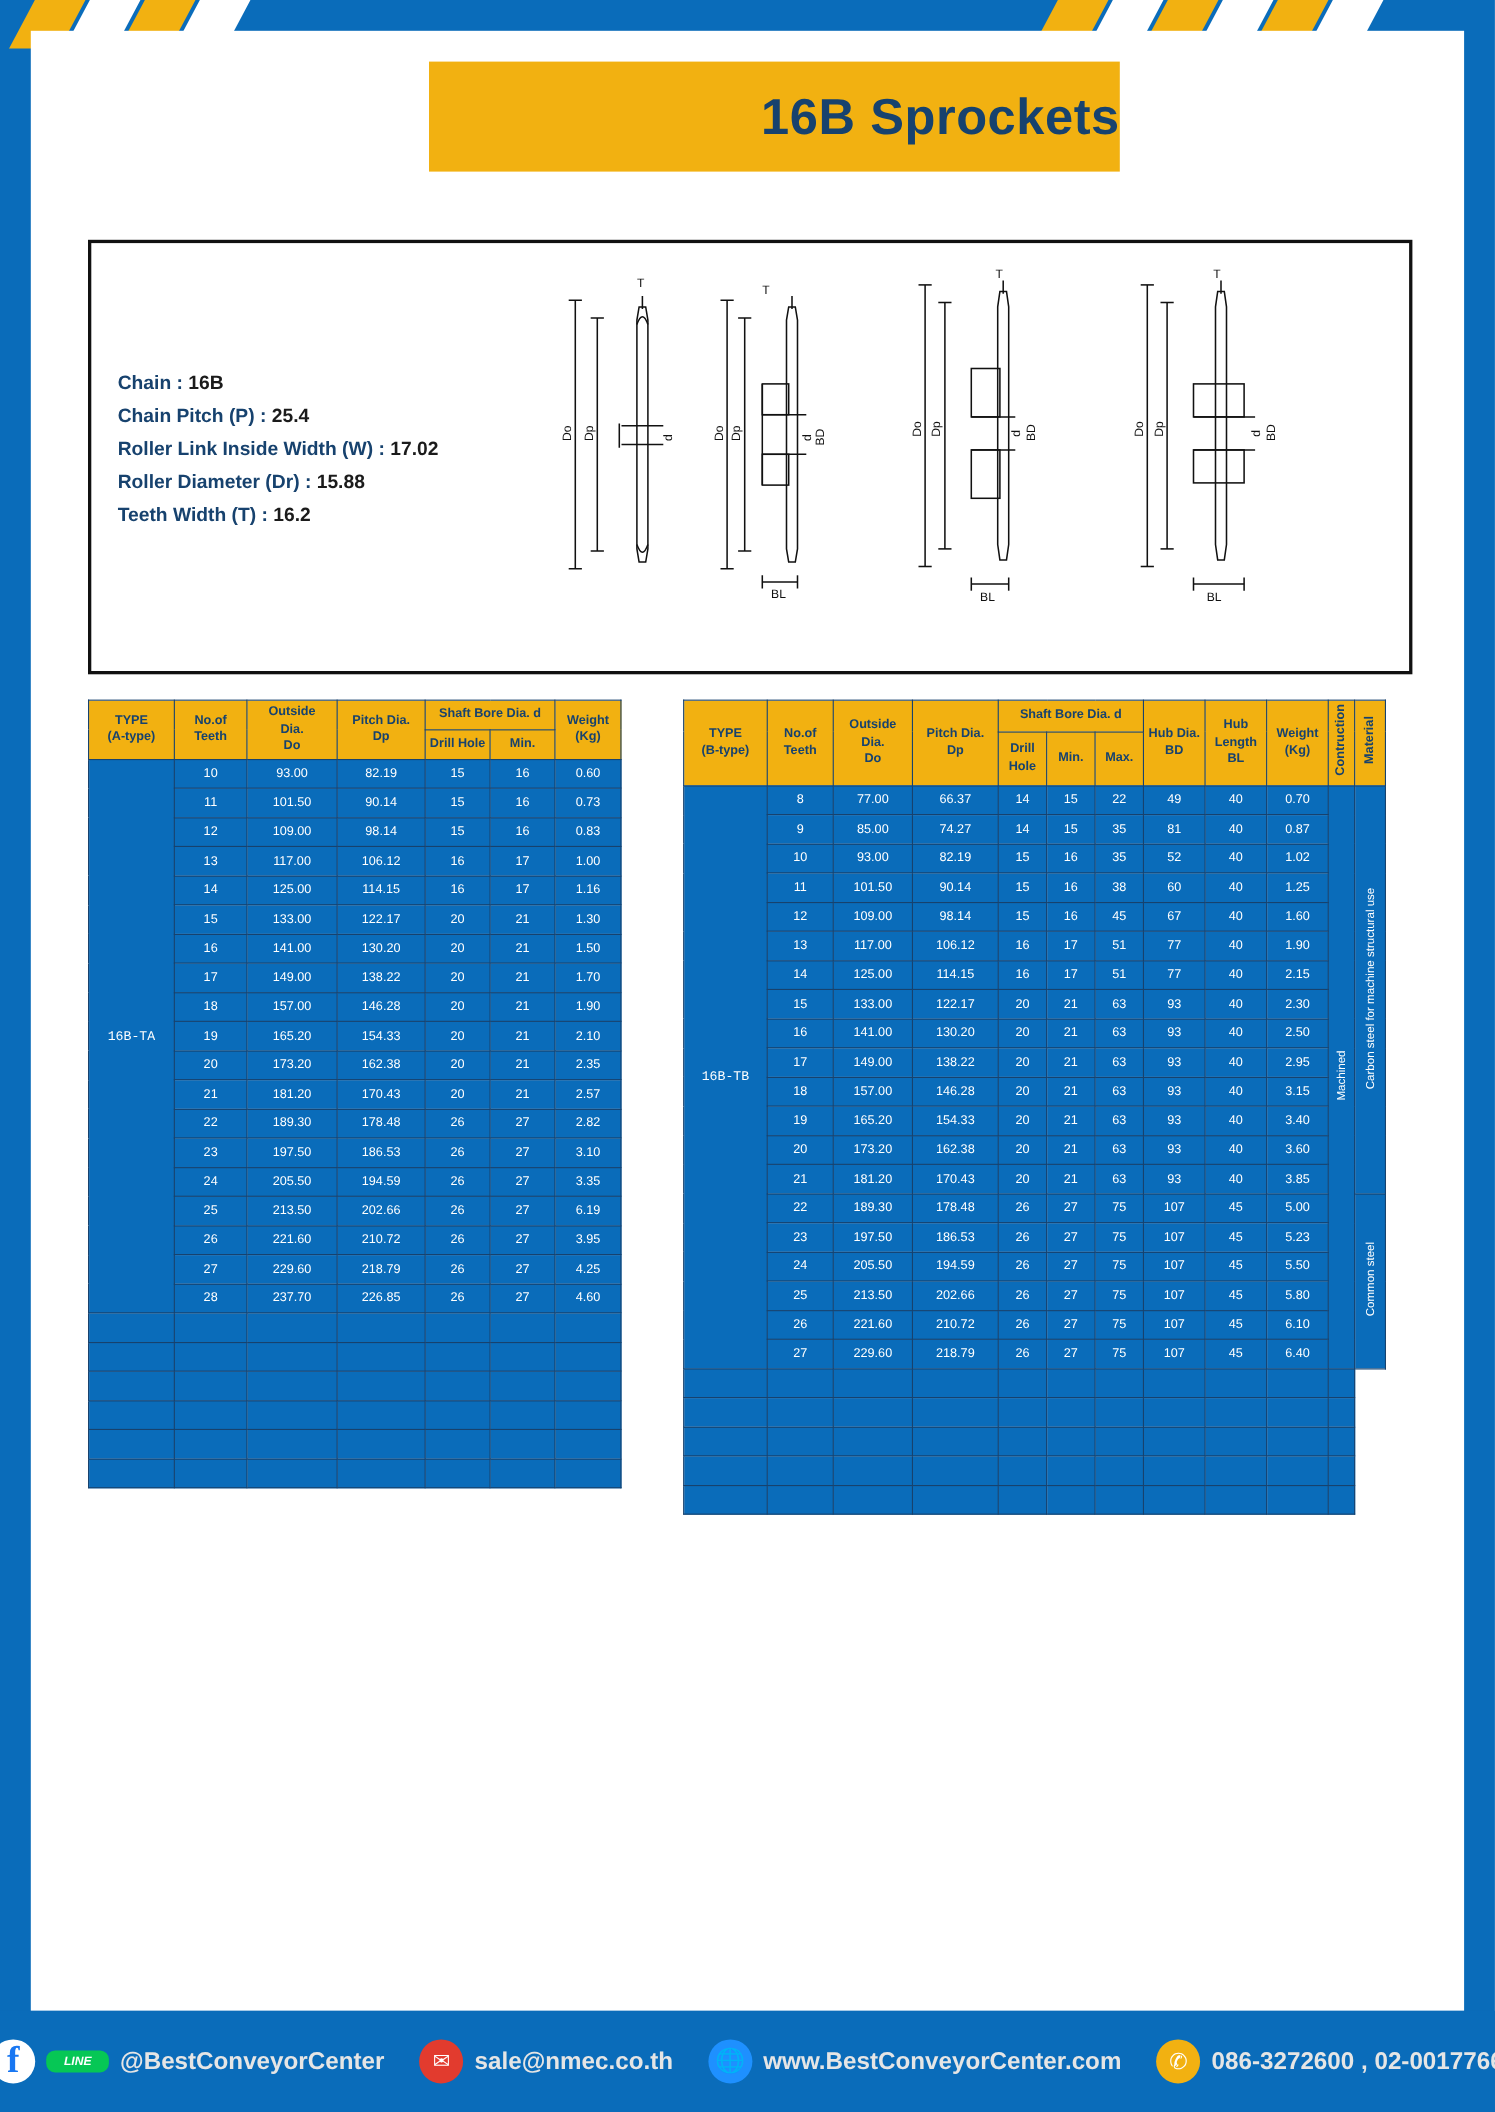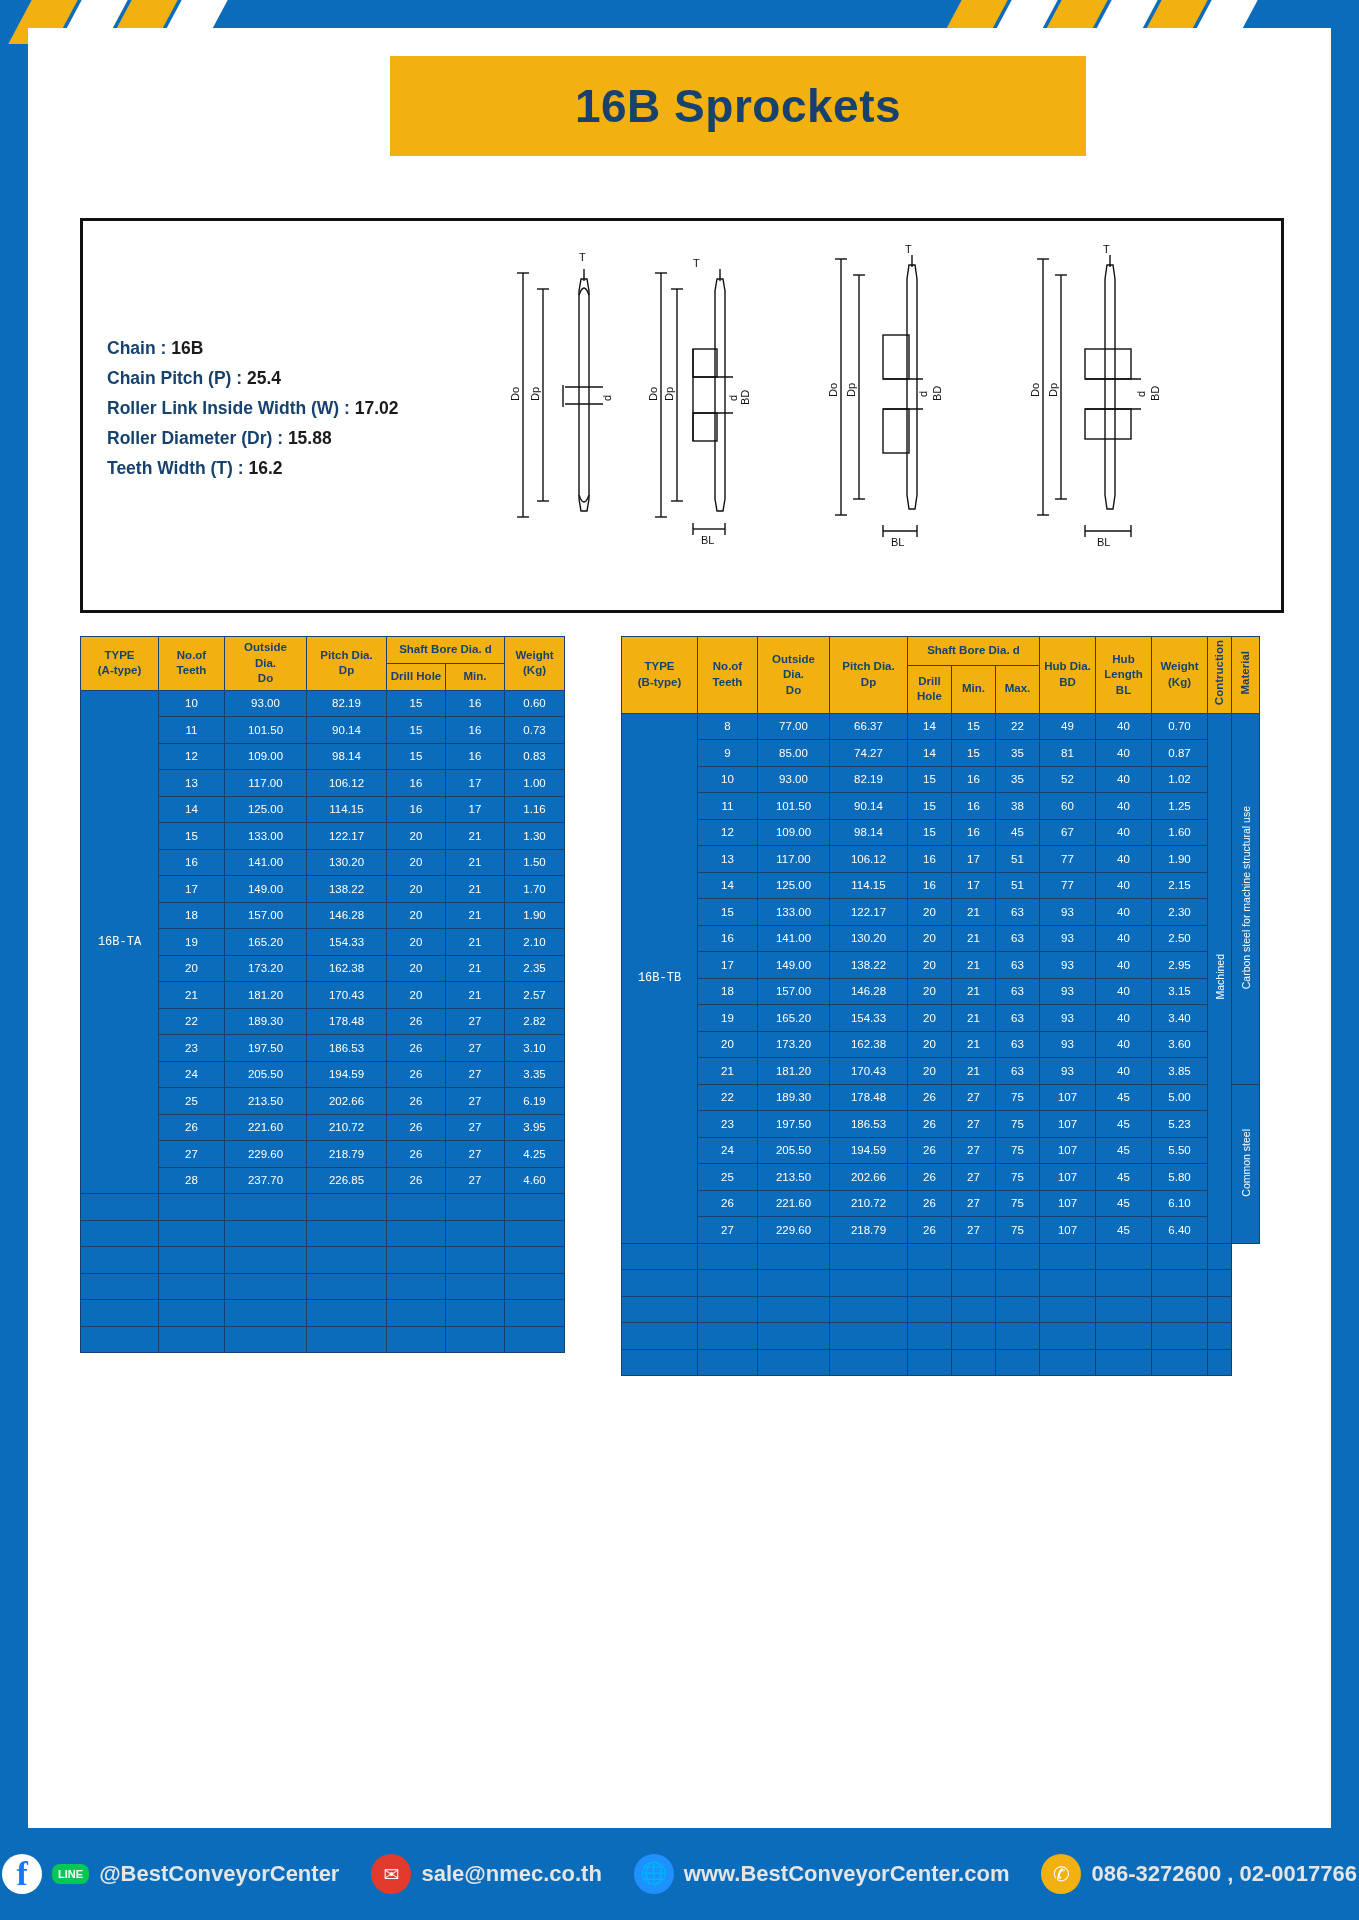--- a/index.html
+++ b/index.html
@@ -17,23 +17,23 @@
   .chev.w { background:#ffffff; }
 
   .page {
     position:absolute;
     left:28px; top:28px;
     width:1303px; height:1800px;
     background:#ffffff;
   }
   
   .title-bar {
-    position:absolute; left:362px; top:28px; width:696px; height:100px;
+    position:absolute; left:362px; top:28px; width:628px; height:100px;
     background:#f2b111;
-    display:flex; align-items:center; justify-content:center;
+    display:flex; align-items:center; justify-content:flex-end;
   }
   .title-bar h1 {
     margin:0; font-size:46px; color:#17426e; letter-spacing:.5px; font-weight:bold;
   }
 
   
   .specbox {
     position:absolute; left:52px; top:190px; width:1204px; height:395px;
     border:3px solid #111; background:#fff;
   }
@@ -87,21 +87,21 @@
   .footer {
     position:absolute; left:0; bottom:0; width:1359px; height:92px;
     background:#0a6cba;
     display:flex; align-items:center; justify-content:center; gap:0px;
   }
   .f-item { display:flex; align-items:center; gap:10px; padding:0 16px; }
   .f-item span.txt { color:#e5e5e5; font-size:22px; font-weight:bold; white-space:nowrap; }
   .f-sep { width:4px; height:46px; background:#f2b111; }
   .circ { width:40px; height:40px; border-radius:50%; display:flex; align-items:center; justify-content:center; }
   .fb { background:#ffffff; color:#1877f2; font-size:34px; font-weight:bold; line-height:0.9; font-family:"Liberation Serif", serif; }
-  .line-badge { background:#06c755; color:#fff; font-size:11px; font-weight:bold; border-radius:8px; padding:4px 6px; }
+  .line-badge { background:#06c755; color:#fff; font-size:11px; font-weight:bold; border-radius:8px; padding:4px 16px;font-style:italic; }
   .mail { background:#e23b2e; color:#fff; font-size:19px; }
   .globe { background:#1e90ff; color:#fff; font-size:22px; }
   .phone { background:#f2b111; color:#fff; font-size:20px; }
 </style>
 </head>
 <body>
 
 <div class="chev-band">
   <div class="chev" style="left:20px"></div>
   <div class="chev w" style="left:70px"></div>

